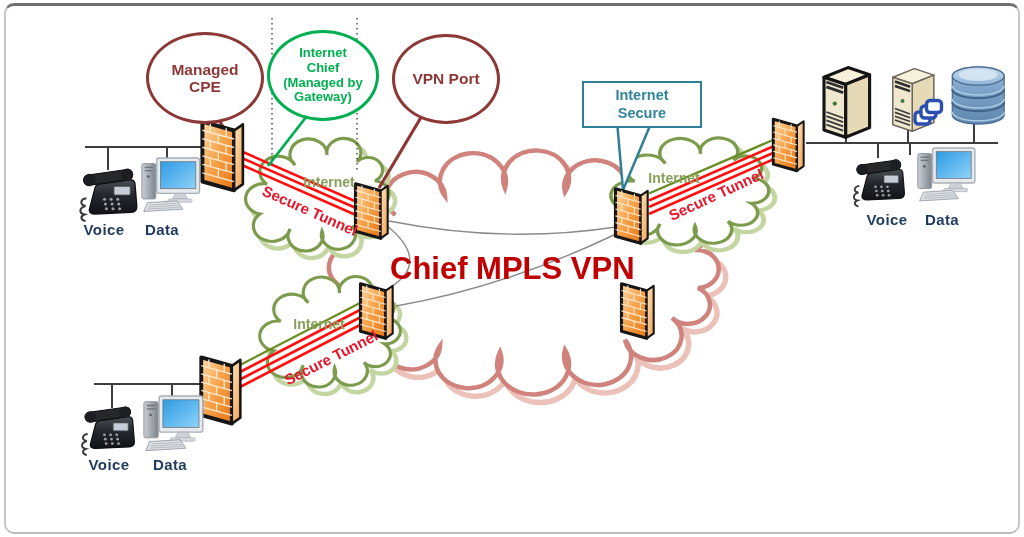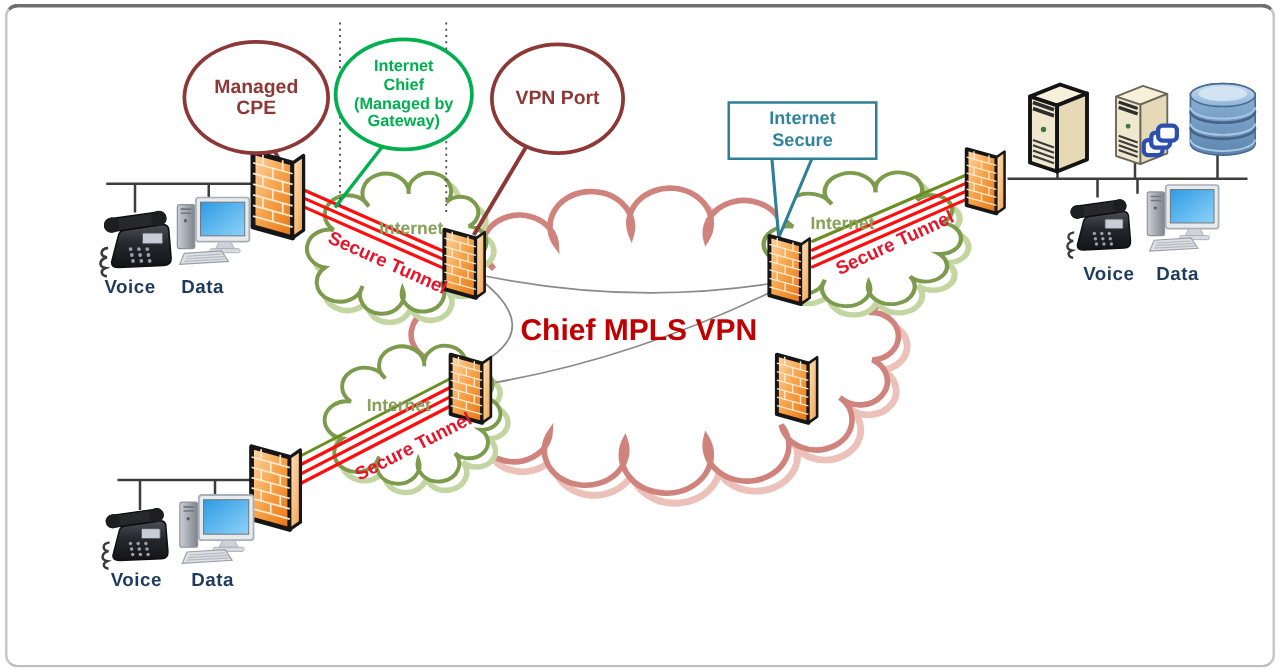--- a/index.html
+++ b/index.html
@@ -6,21 +6,21 @@
   .stage{position:relative;width:1024px;height:537px;background:#fff;overflow:hidden;
          font-family:"Liberation Sans","DejaVu Sans",sans-serif;}
   .frame{position:absolute;left:4px;top:3px;width:1012px;height:526px;background:#fff;
          border-top:3px solid #6e6e6e;border-left:2px solid #c7c7c7;border-right:2px solid #c7c7c7;
          border-bottom:2px solid #bdbdbd;border-radius:10px;}
   svg.scene{position:absolute;left:0;top:0;width:1024px;height:537px;}
   .lbl{position:absolute;font-weight:bold;text-align:center;white-space:nowrap;}
   .net-lbl{font-size:14px;color:#88A05A;}
   .tun-lbl{font-size:15px;color:#E8142A;}
   .site-lbl{font-size:15px;color:#1E3A5F;letter-spacing:.4px;}
-  .title-lbl{font-size:24px;color:#C00000;letter-spacing:0;}
+  .title-lbl{font-size:31px;color:#C00000;letter-spacing:0;}
   .callout{position:absolute;display:flex;flex-direction:column;align-items:center;justify-content:center;
            background:#fff;text-align:center;font-weight:bold;line-height:1.12;}
   .oval{border-radius:50%;}
   .co-managed{left:146px;top:32px;width:112px;height:86px;border:3.5px solid #8C3836;color:#8C3836;font-size:15.5px;}
   .co-access{left:267px;top:30px;width:106px;height:85px;border:3px solid #00B050;color:#00B050;font-size:13px;}
   .co-vpn{left:392px;top:34px;width:102px;height:84px;border:3.5px solid #8C3836;color:#8C3836;font-size:15.5px;}
   .co-gateway{left:582px;top:81px;width:116px;height:43px;border:2.5px solid #2F7F96;color:#31849B;font-size:14.5px;line-height:1.18;}
 </style>
 </head>
 <body>

